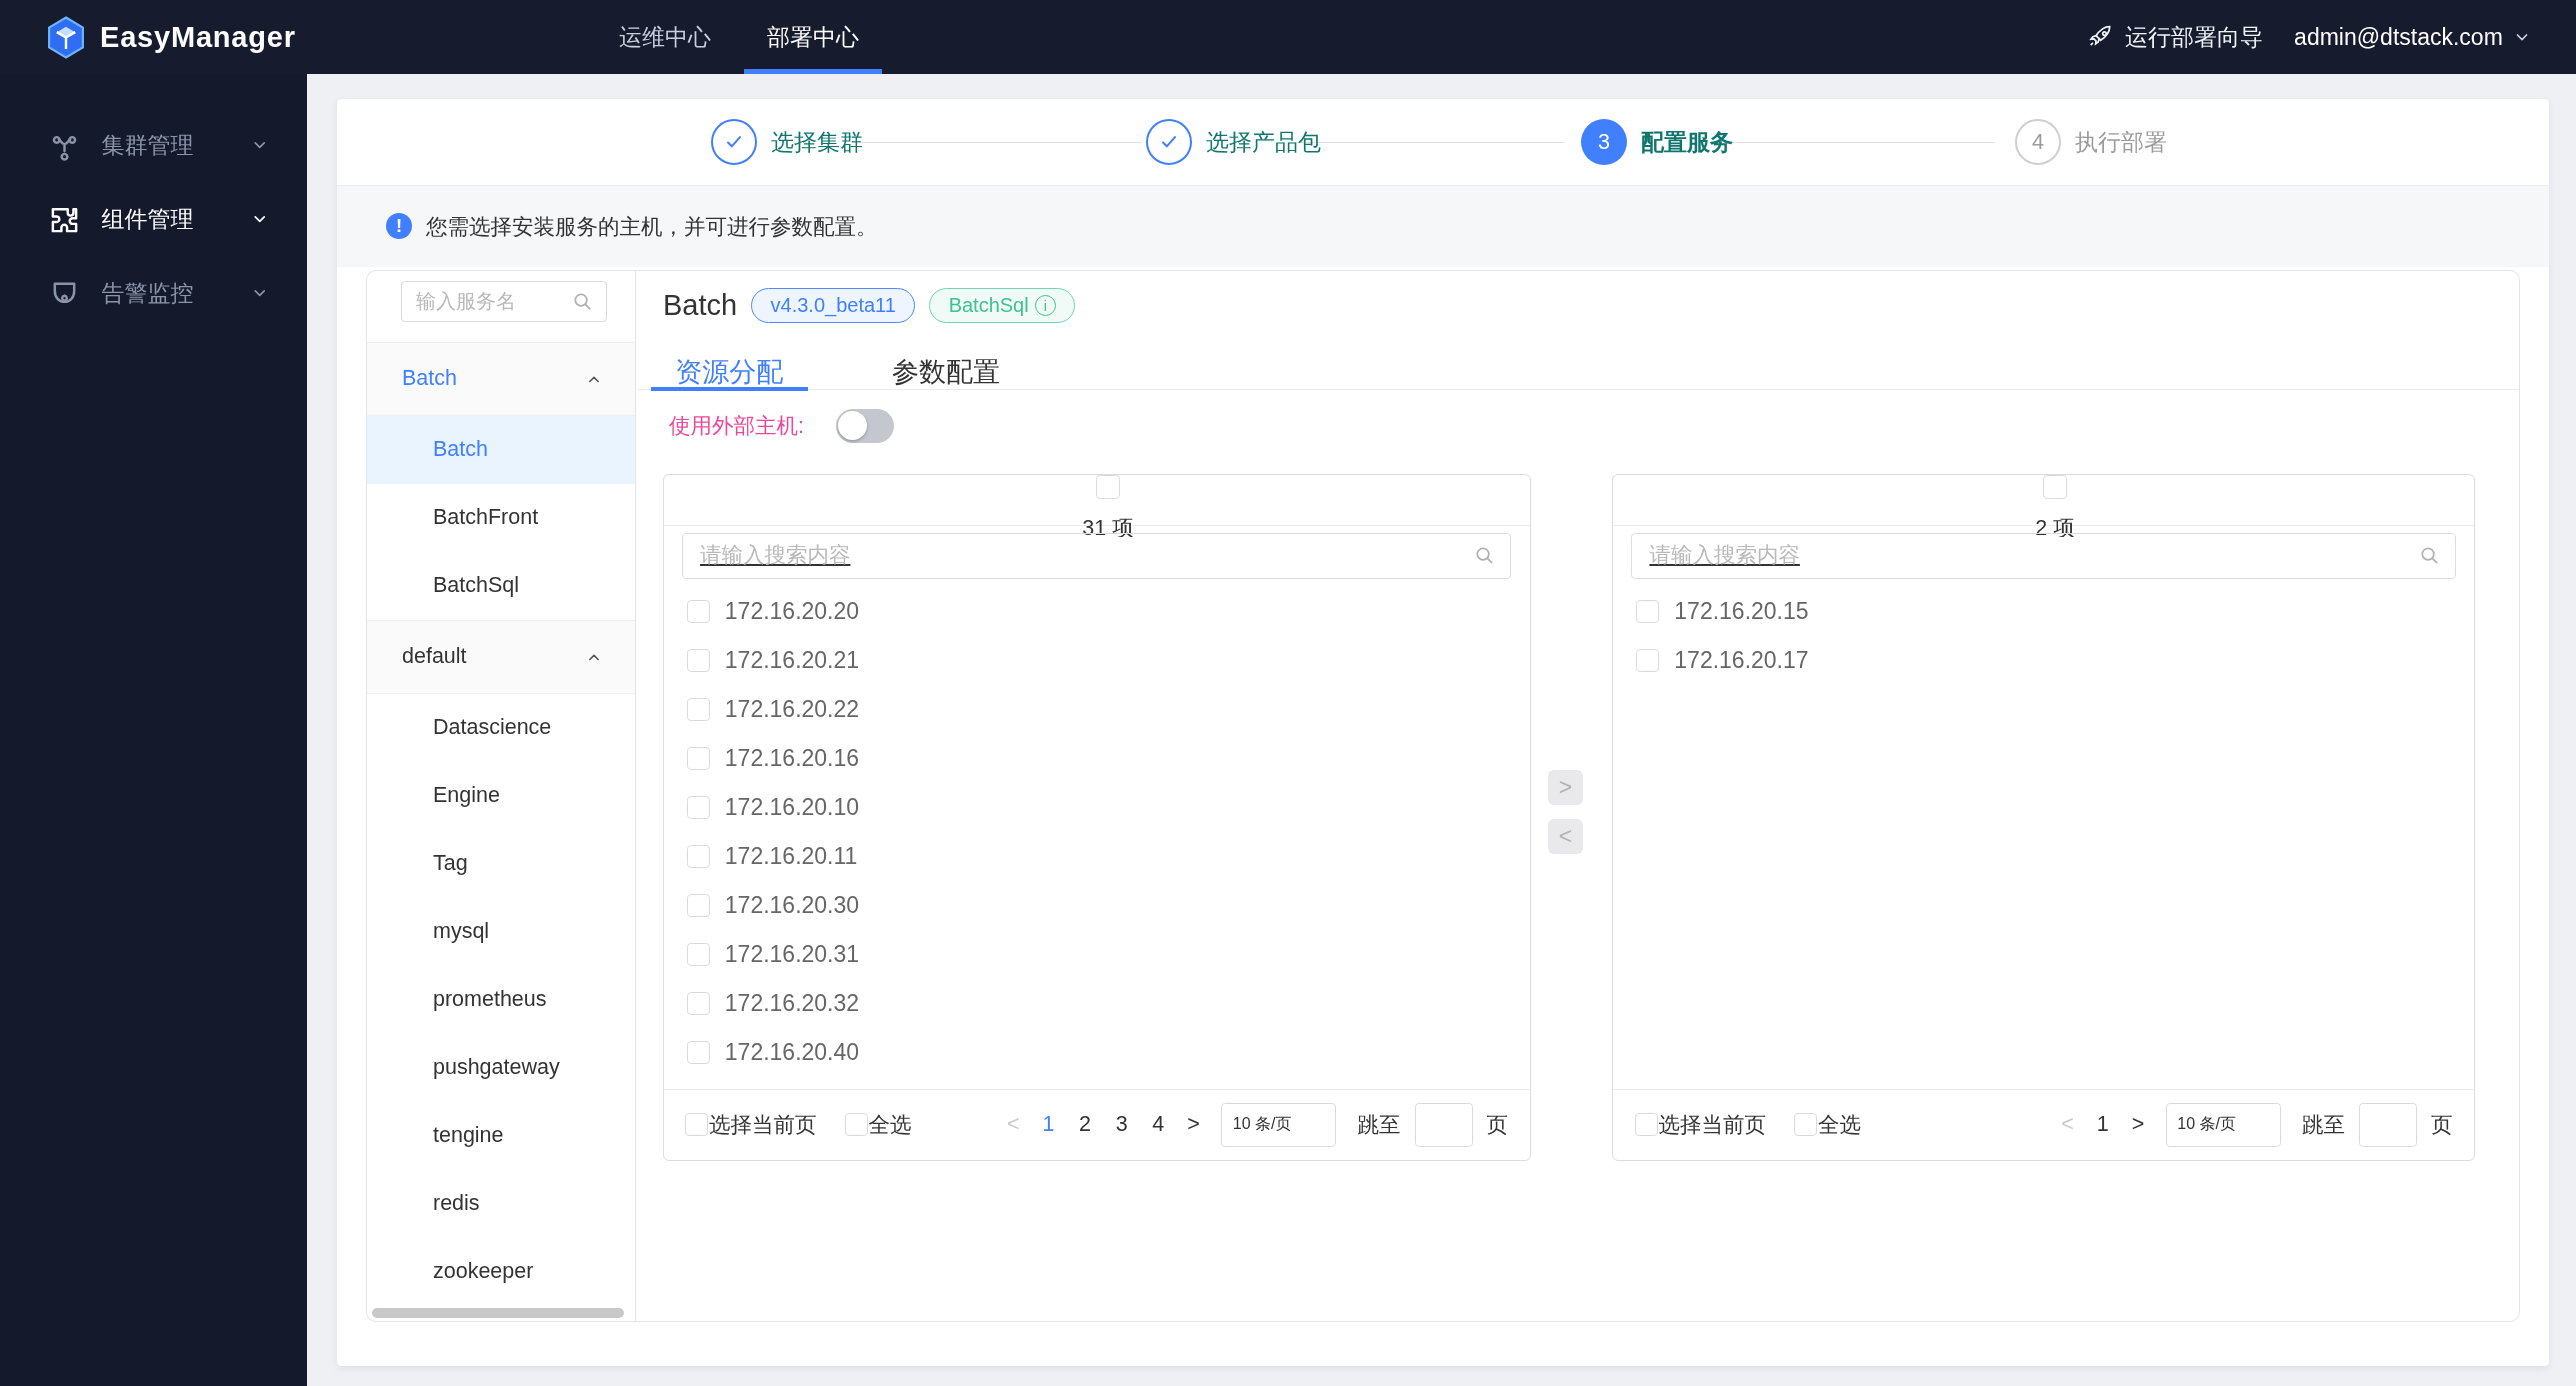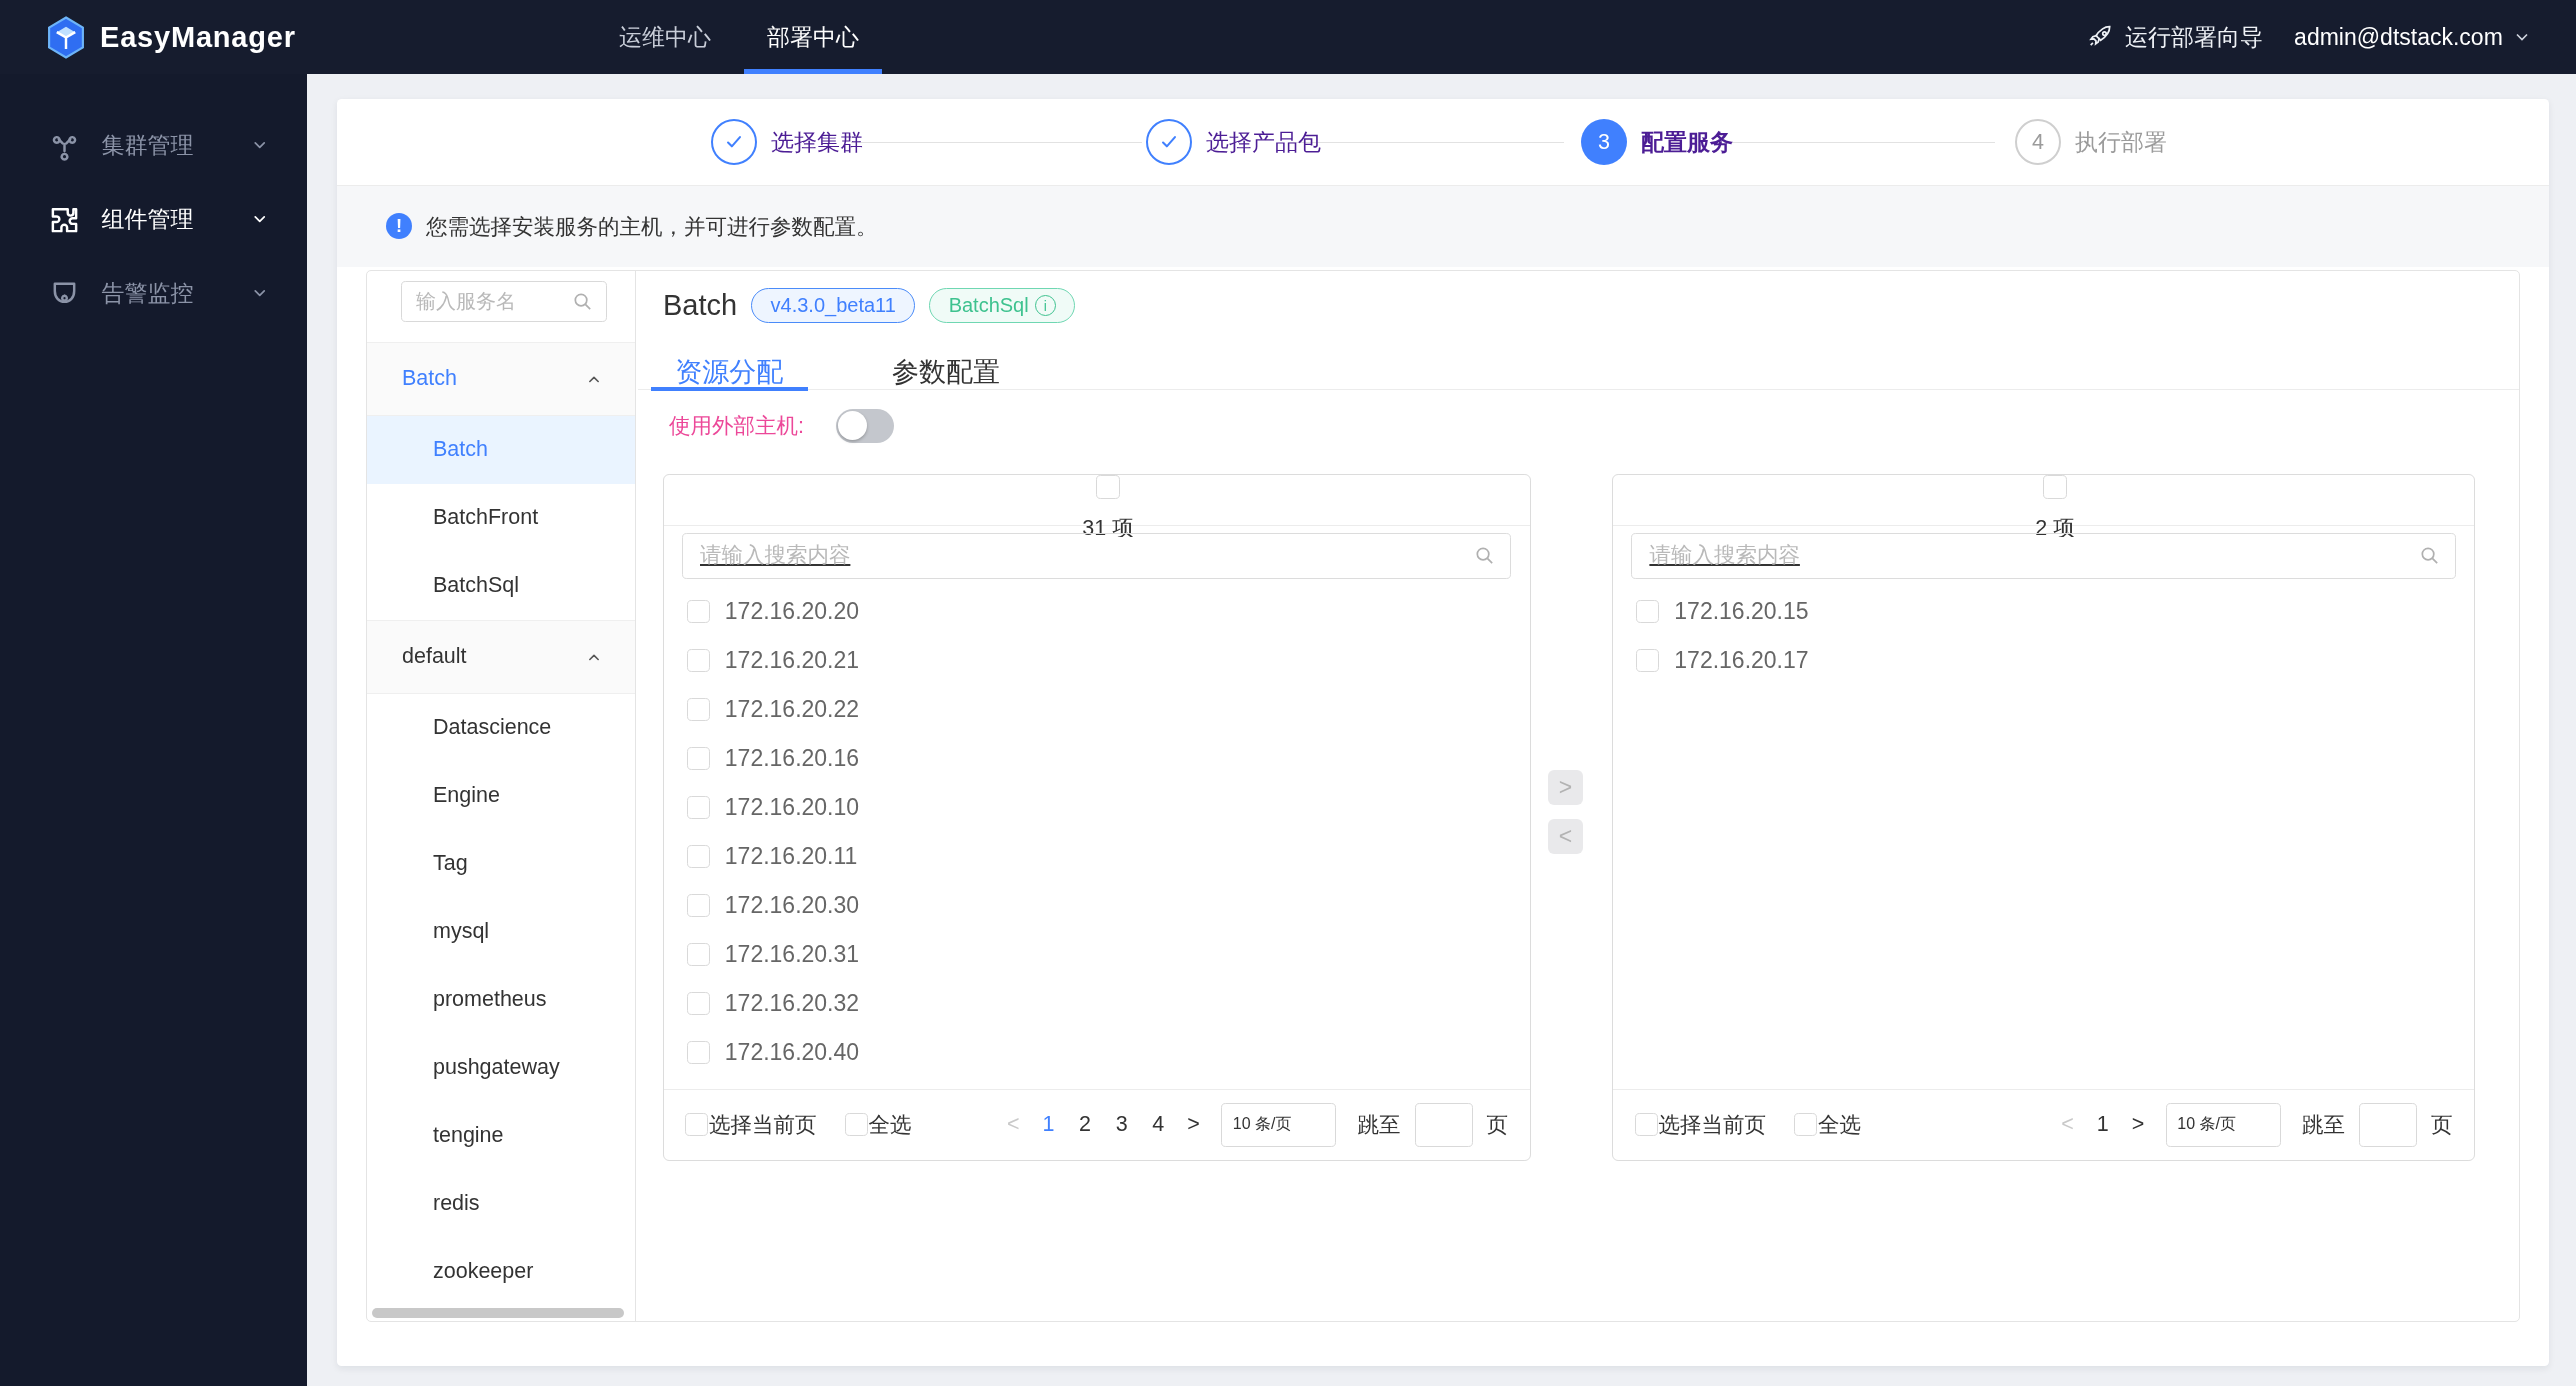--- a/index.html
+++ b/index.html
@@ -29,32 +29,32 @@
   .page { position:absolute; left:307px; top:74px; width:2269px; height:1313px; background:#eef0f4; }
   .card { position:absolute; left:30px; top:24.5px; width:2212px; height:1267px; background:#fff; border-radius:4.6px; box-shadow:0 2.3px 7.7px rgba(20,26,44,.07); }
 
   
   .steps-section { position:absolute; left:0; top:0; width:100%; height:87px; border-bottom:1.5px solid #ececec; }
   .step { position:absolute; top:0; height:87px; display:flex; align-items:center; gap:14px; }
   .step-circle { width:46px; height:46px; border-radius:50%; display:flex; align-items:center; justify-content:center; font-size:21.5px; flex:none; }
   .step-circle.done { background:#fff; border:2.3px solid #4080fe; color:#4080fe; }
   .step-circle.current { background:#4080fe; color:#fff; }
   .step-circle.pending { background:#fff; border:2.3px solid #cfcfcf; color:#9b9b9b; }
-  .step-label { font-size:23px; color:#4c1d95; white-space:nowrap; }
+  .step-label { font-size:23px; color:#0f766e; white-space:nowrap; }
   .step.pending .step-label { color:#9b9b9b; }
   .step.current .step-label { font-weight:bold; }
   .step-line { position:absolute; top:43px; height:1.5px; background:#e2e2e2; }
 
   
   .notice { position:absolute; left:0; top:87px; width:100%; height:81px; background:#f6f7f9; display:flex; align-items:center; padding-left:49px; gap:14px; }
   .notice-text { font-size:21.5px; color:#333; }
   .info-dot { width:26px; height:26px; border-radius:50%; background:#4080fe; color:#fff; font-size:18.4px; font-weight:bold; display:flex; align-items:center; justify-content:center; flex:none; }
 
   
-  .workspace { position:absolute; left:29px; top:171px; width:2154px; height:1052px; border:1.5px solid #e4e4e4; border-radius:5px; background:#fff; }
+  .workspace { position:absolute; left:29px; top:171px; width:2154px; height:1052px; border:1.5px solid #e4e4e4; border-radius:10px; background:#fff; }
   .service-col { position:absolute; left:0; top:0; bottom:0; width:269px; border-right:1.5px solid #e4e4e4; }
   .svc-search { position:absolute; left:34px; top:10.7px; width:206px; height:41px; border:1.5px solid #d9d9d9; border-radius:4.6px; display:flex; align-items:center; }
   .svc-search input { border:none; outline:none; width:153px; height:35px; margin-left:14px; font-size:20px; color:#333; font-family:inherit; }
   .svc-search input::placeholder { color:#b9b9b9; }
   .svc-search svg { margin-left:1.5px; }
   .svc-list { position:absolute; left:0; top:71px; right:0; }
   .svc-group-header { height:74px; background:#fafafa; border-top:1.5px solid #efefef; border-bottom:1.5px solid #efefef; display:flex; align-items:center; padding:0 31px 0 35px; font-size:21.5px; color:#333; cursor:pointer; }
   .svc-group-header .g-name { flex:1; }
   .svc-group-header.blue .g-name { color:#4080fe; }
   .svc-item { height:68px; display:flex; align-items:center; padding-left:66px; font-size:21.5px; color:#333; cursor:pointer; background:#fff; }

